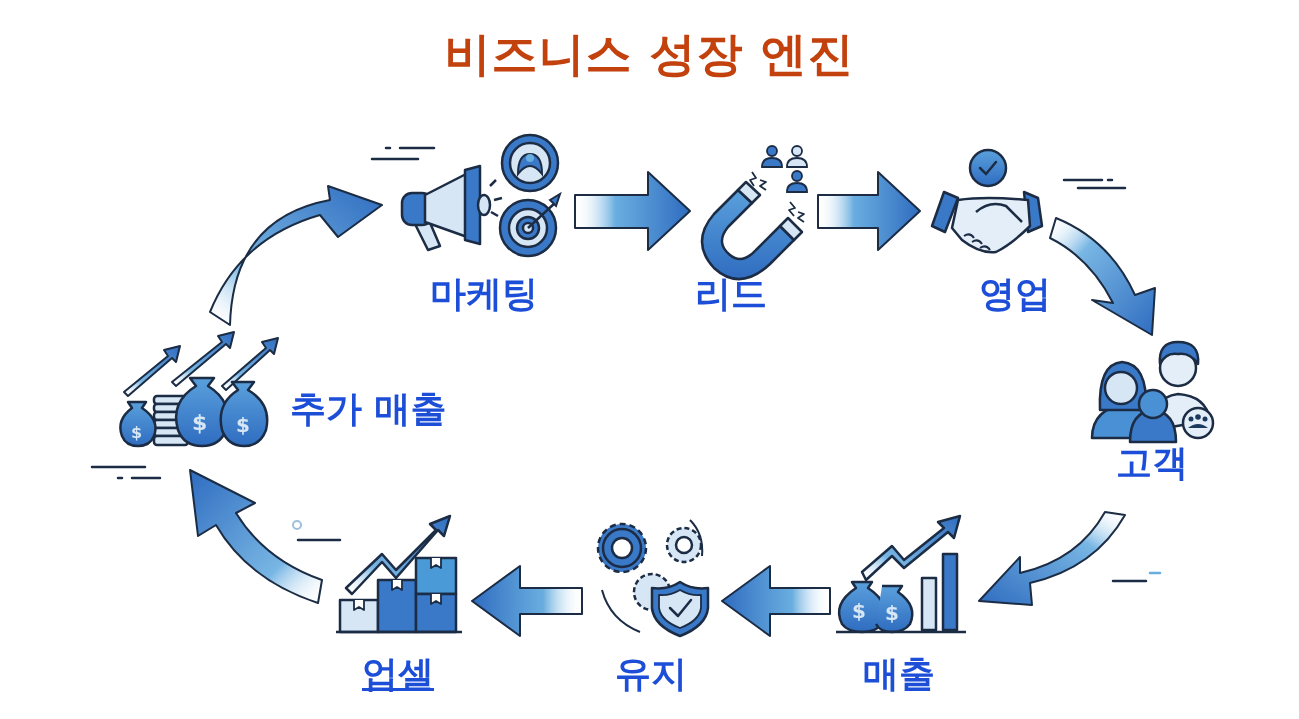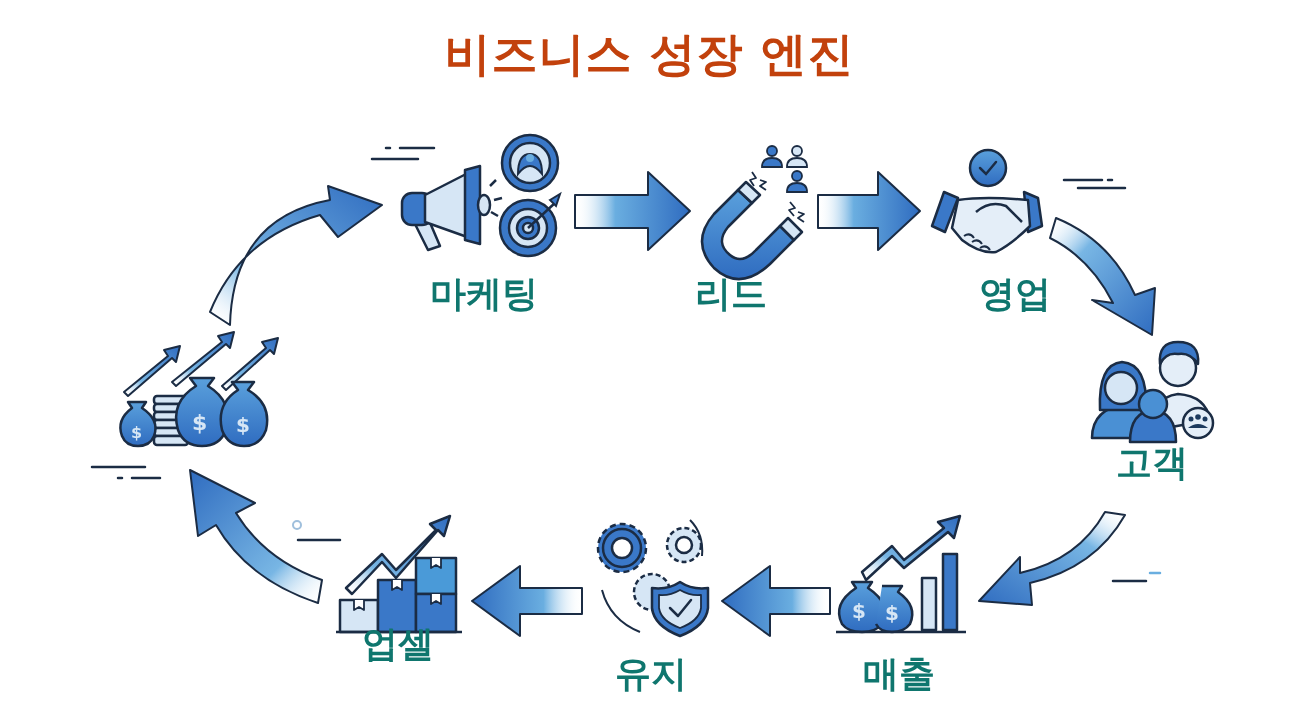--- a/index.html
+++ b/index.html
@@ -1,21 +1,21 @@
 <!DOCTYPE html>
 <html><head>
 <meta charset="utf-8">
 <style>
   html, body { margin:0; padding:0; background:#ffffff; }
   body { width:1299px; height:719px; position:relative; overflow:hidden;
          font-family:"DejaVu Sans", "Liberation Sans", sans-serif; }
   #stage { position:absolute; left:0; top:0; width:1299px; height:719px; }
   .title { position:absolute; left:0; width:1299px; top:24px; text-align:center;
            font-size:46px; font-weight:bold; color:#c2410c; letter-spacing:1px; }
-  .label { position:absolute; font-size:36px; font-weight:bold; color:#0f766e;
+  .label { position:absolute; font-size:36px; font-weight:bold; color:#1d4ed8;
            white-space:nowrap; transform:translateX(-50%); }
   .label.left { transform:none; }
 </style>
 </head>
 <body>
 
 <div id="stage">
   <svg width="1299" height="719" viewBox="0 0 1299 719" xmlns="http://www.w3.org/2000/svg">
     <defs>
       <linearGradient id="gR" x1="0" y1="0" x2="1" y2="0">
@@ -225,14 +225,15 @@
   </svg>
 
   <div class="title">비즈니스 성장 엔진</div>
 
   <div class="label" style="left:484px; top:270px;">마케팅</div>
   <div class="label" style="left:731px; top:270px;">리드</div>
   <div class="label" style="left:987px; top:270px;margin-left:28px;">영업</div>
   <div class="label" style="left:1152px; top:439px;">고객</div>
   <div class="label" style="left:899px; top:650px;font-family:Liberation Mono, monospace;">매출</div>
   <div class="label" style="left:651px; top:650px;text-align:right;">유지</div>
-  <div class="label" style="left:398px; top:620px;">업셀</div>
+  <div class="label" style="left:398px; top:650px;text-decoration:underline;">업셀</div>
+  <div class="label left" style="left:290px; top:385px;">추가 매출</div>
 </div>
 
 </body></html>

